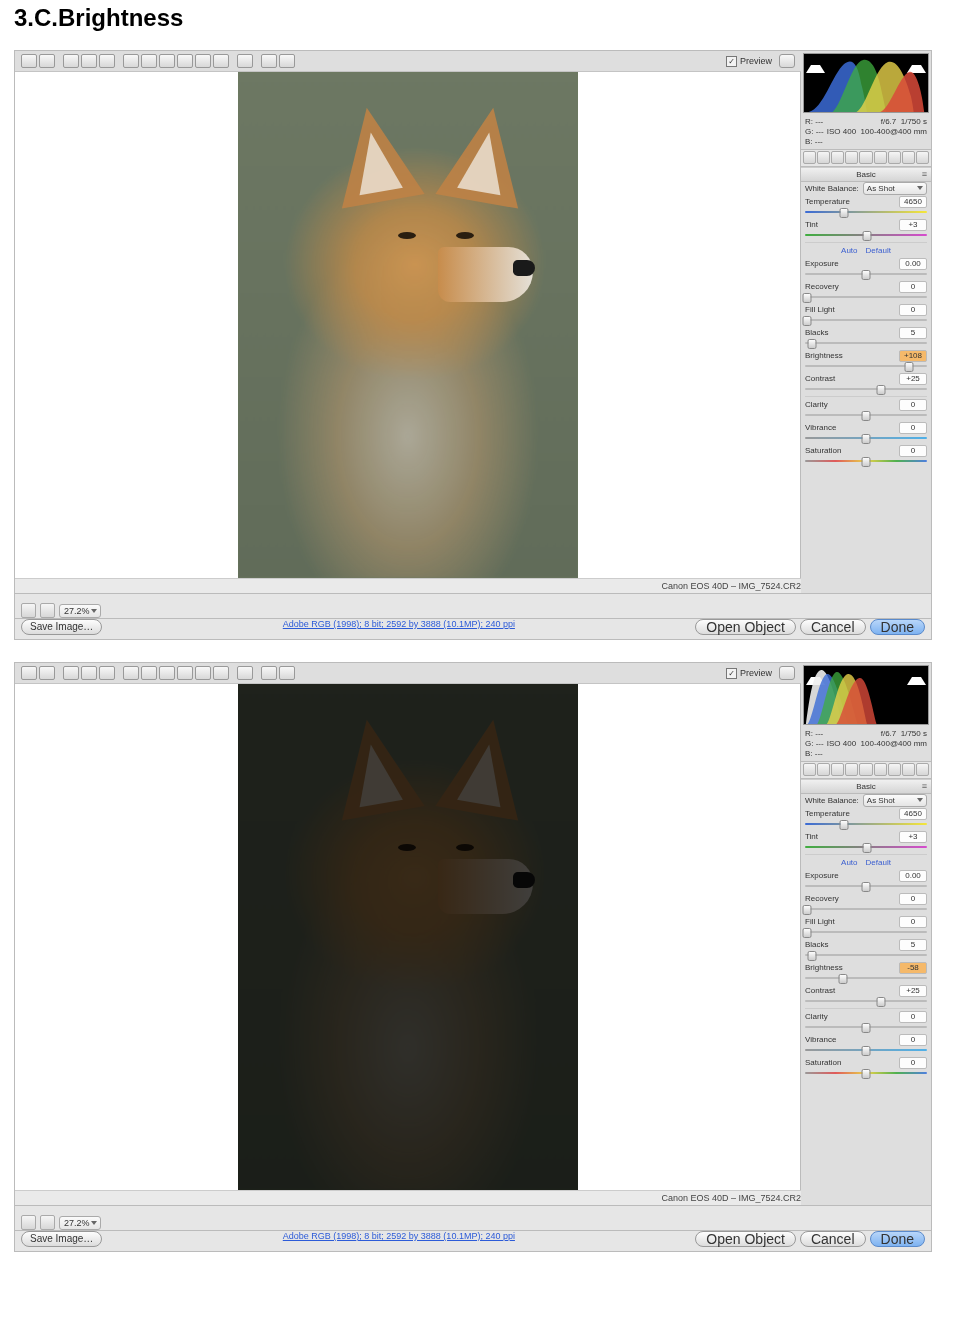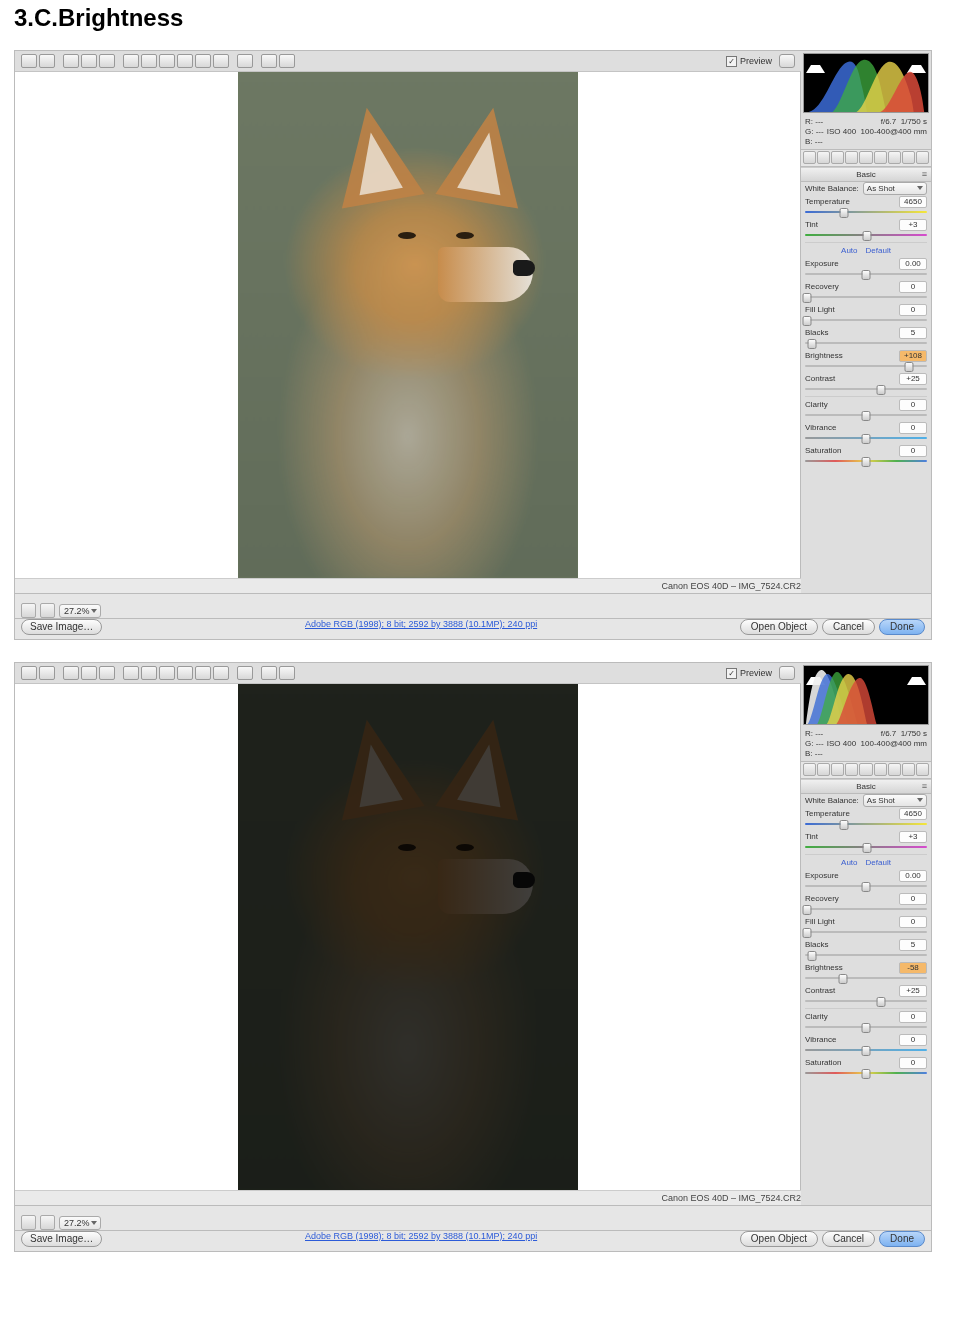--- a/index.html
+++ b/index.html
@@ -69,21 +69,21 @@
   .side-fill{flex:1;background:#dedede}
   
   .bottombar{display:flex;align-items:flex-end;background:#e6e6e6;height:24px;border:1px solid #bbb;border-top:none;padding:0 6px;gap:4px}
   .nav{width:13px;height:13px;background:linear-gradient(#f6f6f6,#d7d7d7);border:1px solid #aaa;border-radius:2px}
   .zoom{font-size:9px;color:#333;background:linear-gradient(#fbfbfb,#e5e5e5);border:1px solid #aaa;border-radius:3px;height:12px;line-height:12px;padding:0 10px 0 4px;position:relative}
   .zoom::after{content:"";position:absolute;right:3px;top:4px;width:0;height:0;border-left:3px solid transparent;border-right:3px solid transparent;border-top:4px solid #666}
   .linkbar{display:flex;height:20px;background:#e6e6e6;border:1px solid #bbb;border-top:none;padding:0 6px}
   .savebtn{font-size:10px;color:#333;height:14px;padding:0 8px;background:linear-gradient(#fdfdfd,#dcdcdc);border:1px solid #999;border-radius:9px;line-height:14px}
   .centerlink{flex:1;text-align:center;font-size:9px;color:#2c5bd8;text-decoration:underline}
   .rbtns{display:flex;gap:4px}
-  .rbtn{font-size:10px;color:#333;height:14px;padding:0 10px;background:linear-gradient(#fdfdfd,#dcdcdc);border:1px solid #999;border-radius:9px;line-height:14px}
+  .rbtn{font-size:14px;color:#333;height:14px;padding:0 10px;background:linear-gradient(#fdfdfd,#dcdcdc);border:1px solid #999;border-radius:9px;line-height:14px}
   .rbtn.primary{background:linear-gradient(#b8d6f9,#7eb3f1);border-color:#5a8acb}
 </style>
 </head>
 <body>
 
 <div class="page">
   <h2>3.C.Brightness</h2>
 
   <div class="acr">
     <div class="acr-top">

